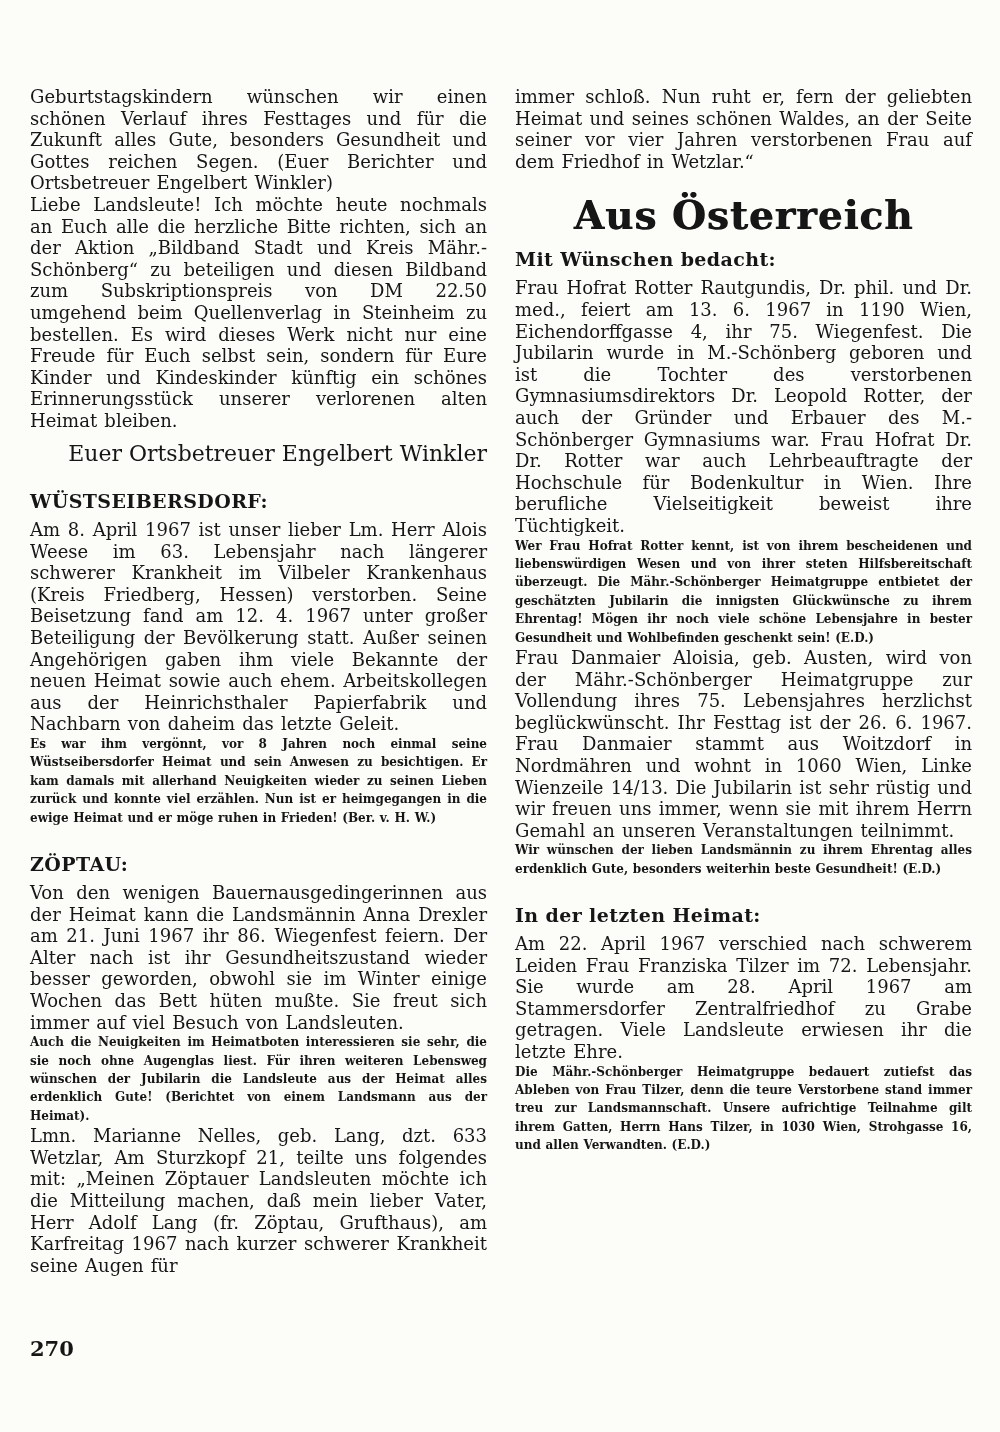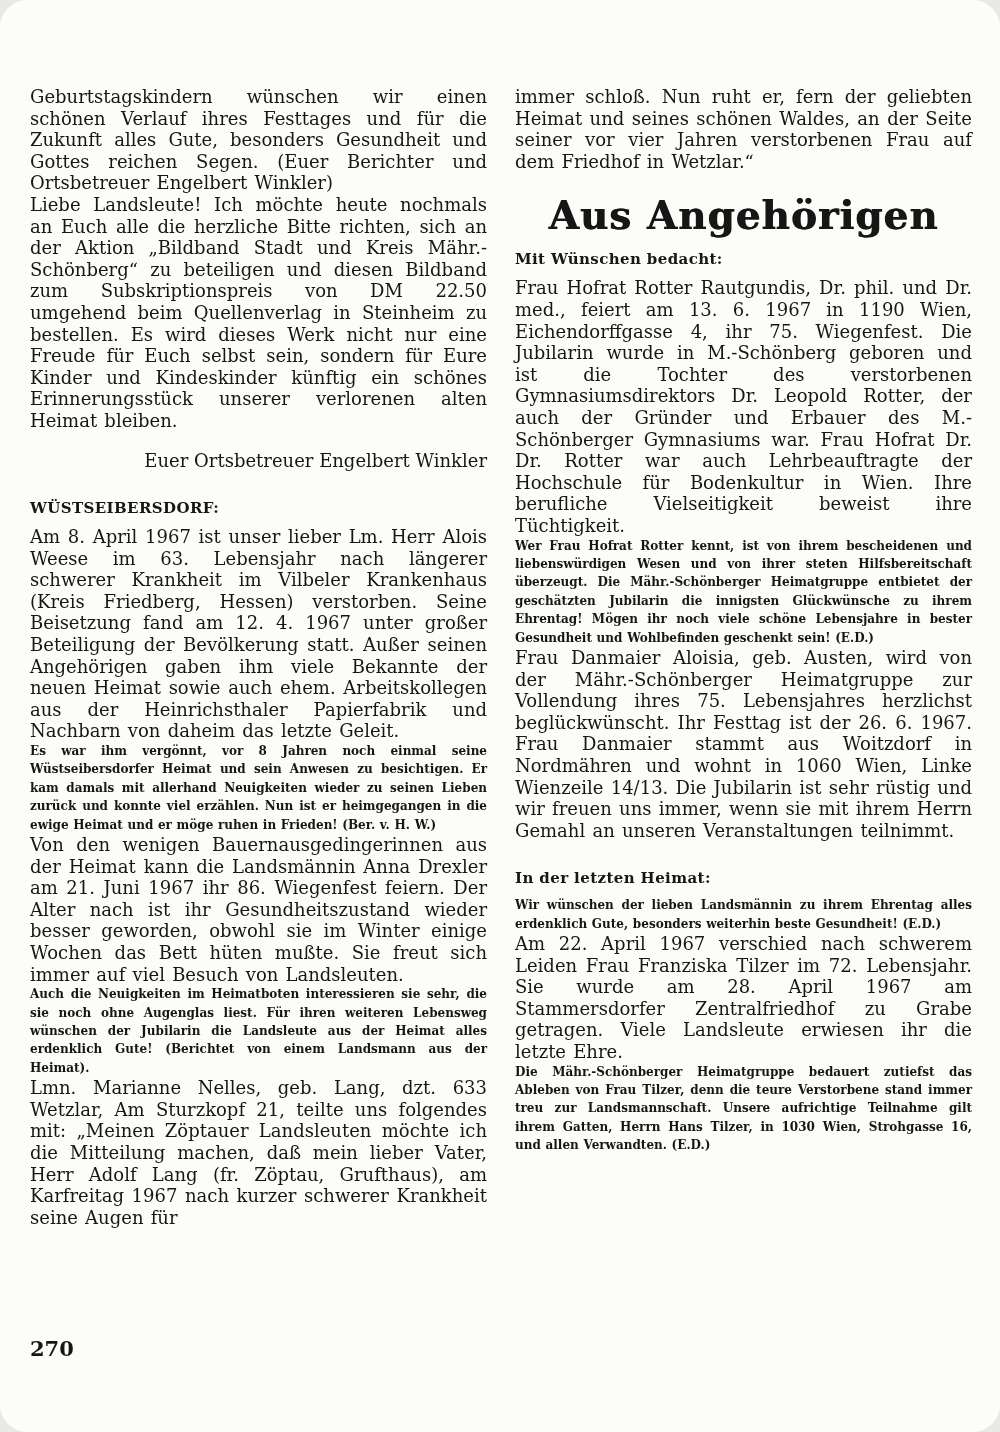--- a/index.html
+++ b/index.html
@@ -5,21 +5,20 @@
   html, body { margin: 0; padding: 0; background: #e8e8e6; }
   .page {
     position: relative;
     width: 1000px;
     height: 1432px;
     margin: 0 auto;
     background: #fcfcf9;
     color: #161616;
     font-family: "DejaVu Serif", "Liberation Serif", serif;
     overflow: hidden;
-    border-radius: 27px;
   }
   .columns {
     position: absolute;
     top: 86px;
     left: 30px;
     width: 942px;
     display: flex;
     gap: 28px;
   }
   .column {
@@ -36,42 +35,42 @@
     line-height: 21.6px;
     word-spacing: 1.5px;
   }
   .small {
     font-size: 12px;
     line-height: 18.4px;
     font-weight: bold;
     word-spacing: 0.5px;
   }
   .heading {
-    font-size: 15px;
+    font-size: 19px;
     line-height: 22px;
     font-weight: bold;
     text-align: left;
     letter-spacing: 0.4px;
     margin: 26px 0 7px 0;
   }
   .fraktur {
     font-size: 39px;
     line-height: 46px;
     font-weight: bold;
     text-align: center;
     letter-spacing: 1px;
     margin: 20px 0 10px 0;
     text-shadow: 0.7px 0 0 #161616;
   }
   .fraktur + .heading { margin-top: 0; }
   .signature {
-    font-size: 18px;
+    font-size: 22px;
     line-height: 21.6px;
     text-align: right;
-    margin-top: 18px;
+    margin-top: 11px;
   }
   .page-number {
     position: absolute;
     left: 30px;
     top: 1336px;
     font-size: 21px;
     font-weight: bold;
     text-align: right;
   }
   b { font-weight: normal; }
@@ -81,31 +80,32 @@
 
 <div class="page">
   <div class="columns">
     <div class="column">
         <div class="blk body" lang="de"><span>Geburtstagskindern wünschen wir einen schönen Verlauf ihres Festtages und für die Zukunft alles Gute, besonders Gesundheit und Gottes reichen Segen. (Euer Berichter und Ortsbetreuer Engelbert Winkler)</span></div>
         <div class="blk body" lang="de"><b>Liebe Landsleute!</b><span> Ich möchte heute nochmals an Euch alle die herzliche Bitte richten, sich an der Aktion </span><b>„Bildband Stadt und Kreis Mähr.-Schönberg“</b><span> zu beteiligen und diesen Bildband zum Subskriptionspreis von DM 22.50 umgehend beim Quellenverlag in Steinheim zu bestellen. Es wird dieses Werk nicht nur eine Freude für Euch selbst sein, sondern für Eure Kinder und Kindeskinder künftig ein schönes Erinnerungsstück unserer verlorenen alten Heimat bleiben.</span></div>
         <div class="blk signature" lang="de"><span>Euer Ortsbetreuer Engelbert Winkler</span></div>
         <div class="blk heading" lang="de"><span>WÜSTSEIBERSDORF:</span></div>
         <div class="blk body" lang="de"><span>Am 8. April 1967 ist unser lieber Lm. Herr </span><b>Alois Weese</b><span> im 63. Lebensjahr nach längerer schwerer Krankheit im Vilbeler Krankenhaus (Kreis Friedberg, Hessen) verstorben. Seine Beisetzung fand am 12. 4. 1967 unter großer Beteiligung der Bevölkerung statt. Außer seinen Angehörigen gaben ihm viele Bekannte der neuen Heimat sowie auch ehem. Arbeitskollegen aus der Heinrichsthaler Papierfabrik und Nachbarn von daheim das letzte Geleit.</span></div>
         <div class="blk small" lang="de"><span>Es war ihm vergönnt, vor 8 Jahren noch einmal seine Wüstseibersdorfer Heimat und sein Anwesen zu besichtigen. Er kam damals mit allerhand Neuigkeiten wieder zu seinen Lieben zurück und konnte viel erzählen. Nun ist er heimgegangen in die ewige Heimat und er möge ruhen in Frieden! (Ber. v. H. W.)</span></div>
+        <div class="blk heading" lang="de"><span>ZÖPTAU:</span></div>
         <div class="blk body" lang="de"><span>Von den wenigen Bauernausgedingerinnen aus der Heimat kann die Landsmännin </span><b>Anna Drexler</b><span> am 21. Juni 1967 ihr 86. Wiegenfest feiern. Der Alter nach ist ihr Gesundheitszustand wieder besser geworden, obwohl sie im Winter einige Wochen das Bett hüten mußte. Sie freut sich immer auf viel Besuch von Landsleuten.</span></div>
         <div class="blk small" lang="de"><span>Auch die Neuigkeiten im Heimatboten interessieren sie sehr, die sie noch ohne Augenglas liest. Für ihren weiteren Lebensweg wünschen der Jubilarin die Landsleute aus der Heimat alles erdenklich Gute! (Berichtet von einem Landsmann aus der Heimat).</span></div>
         <div class="blk body" lang="de"><span>Lmn. Marianne Nelles, geb. Lang, dzt. 633 Wetzlar, Am Sturzkopf 21, teilte uns folgendes mit: „Meinen Zöptauer Landsleuten möchte ich die Mitteilung machen, daß mein lieber Vater, Herr </span><b>Adolf Lang</b><span> (fr. Zöptau, Grufthaus), am Karfreitag 1967 nach kurzer schwerer Krankheit seine Augen für</span></div>
       </div>
     <div class="column">
         <div class="blk body" lang="de"><span>immer schloß. Nun ruht er, fern der geliebten Heimat und seines schönen Waldes, an der Seite seiner vor vier Jahren verstorbenen Frau auf dem Friedhof in Wetzlar.“</span></div>
-        <div class="blk fraktur" lang="de"><span>Aus Angehörigen</span></div>
+        <div class="blk fraktur" lang="de"><span>Aus Österreich</span></div>
         <div class="blk heading" lang="de"><span>Mit Wünschen bedacht:</span></div>
         <div class="blk body" lang="de"><span>Frau Hofrat </span><b>Rotter Rautgundis,</b><span> Dr. phil. und Dr. med., feiert am 13. 6. 1967 in 1190 Wien, Eichendorffgasse 4, ihr 75. Wiegenfest. Die Jubilarin wurde in M.-Schönberg geboren und ist die Tochter des verstorbenen Gymnasiumsdirektors </span><b>Dr. Leopold Rotter,</b><span> der auch der Gründer und Erbauer des M.-Schönberger Gymnasiums war. Frau Hofrat Dr. Dr. Rotter war auch Lehrbeauftragte der Hochschule für Bodenkultur in Wien. Ihre berufliche Vielseitigkeit beweist ihre Tüchtigkeit.</span></div>
         <div class="blk small" lang="de"><span>Wer Frau Hofrat Rotter kennt, ist von ihrem bescheidenen und liebenswürdigen Wesen und von ihrer steten Hilfsbereitschaft überzeugt. Die Mähr.-Schönberger Heimatgruppe entbietet der geschätzten Jubilarin die innigsten Glückwünsche zu ihrem Ehrentag! Mögen ihr noch viele schöne Lebensjahre in bester Gesundheit und Wohlbefinden geschenkt sein! (E.D.)</span></div>
         <div class="blk body" lang="de"><span>Frau </span><b>Danmaier Aloisia,</b><span> geb. Austen, wird von der Mähr.-Schönberger Heimatgruppe zur Vollendung ihres 75. Lebensjahres herzlichst beglückwünscht. Ihr Festtag ist der 26. 6. 1967. Frau Danmaier stammt aus Woitzdorf in Nordmähren und wohnt in 1060 Wien, Linke Wienzeile 14/13. Die Jubilarin ist sehr rüstig und wir freuen uns immer, wenn sie mit ihrem Herrn Gemahl an unseren Veranstaltungen teilnimmt.</span></div>
+        <div class="blk small" lang="de"><span>Wir wünschen der lieben Landsmännin zu ihrem Ehrentag alles erdenklich Gute, besonders weiterhin beste Gesundheit! (E.D.)</span></div>
         <div class="blk heading" lang="de"><span>In der letzten Heimat:</span></div>
-        <div class="blk small" lang="de"><span>Wir wünschen der lieben Landsmännin zu ihrem Ehrentag alles erdenklich Gute, besonders weiterhin beste Gesundheit! (E.D.)</span></div>
         <div class="blk body" lang="de"><span>Am 22. April 1967 verschied nach schwerem Leiden Frau </span><b>Franziska Tilzer</b><span> im 72. Lebensjahr. Sie wurde am 28. April 1967 am Stammersdorfer Zentralfriedhof zu Grabe getragen. Viele Landsleute erwiesen ihr die letzte Ehre.</span></div>
         <div class="blk small" lang="de"><span>Die Mähr.-Schönberger Heimatgruppe bedauert zutiefst das Ableben von Frau Tilzer, denn die teure Verstorbene stand immer treu zur Landsmannschaft. Unsere aufrichtige Teilnahme gilt ihrem Gatten, Herrn Hans Tilzer, in 1030 Wien, Strohgasse 16, und allen Verwandten. (E.D.)</span></div>
       </div>
   </div>
   <div class="page-number">270</div>
 </div>
 
 </body></html>

